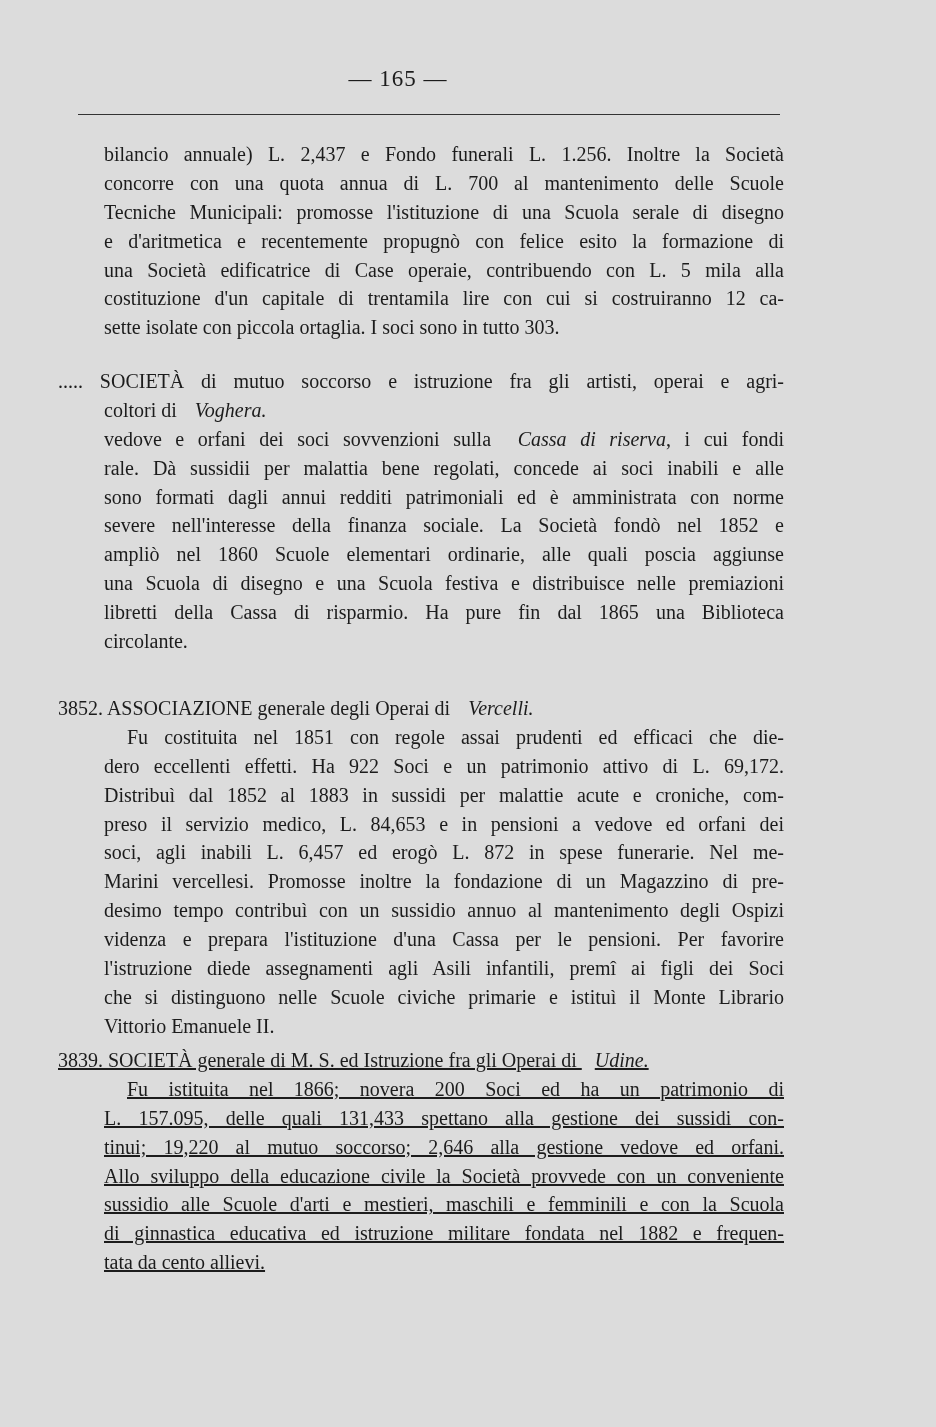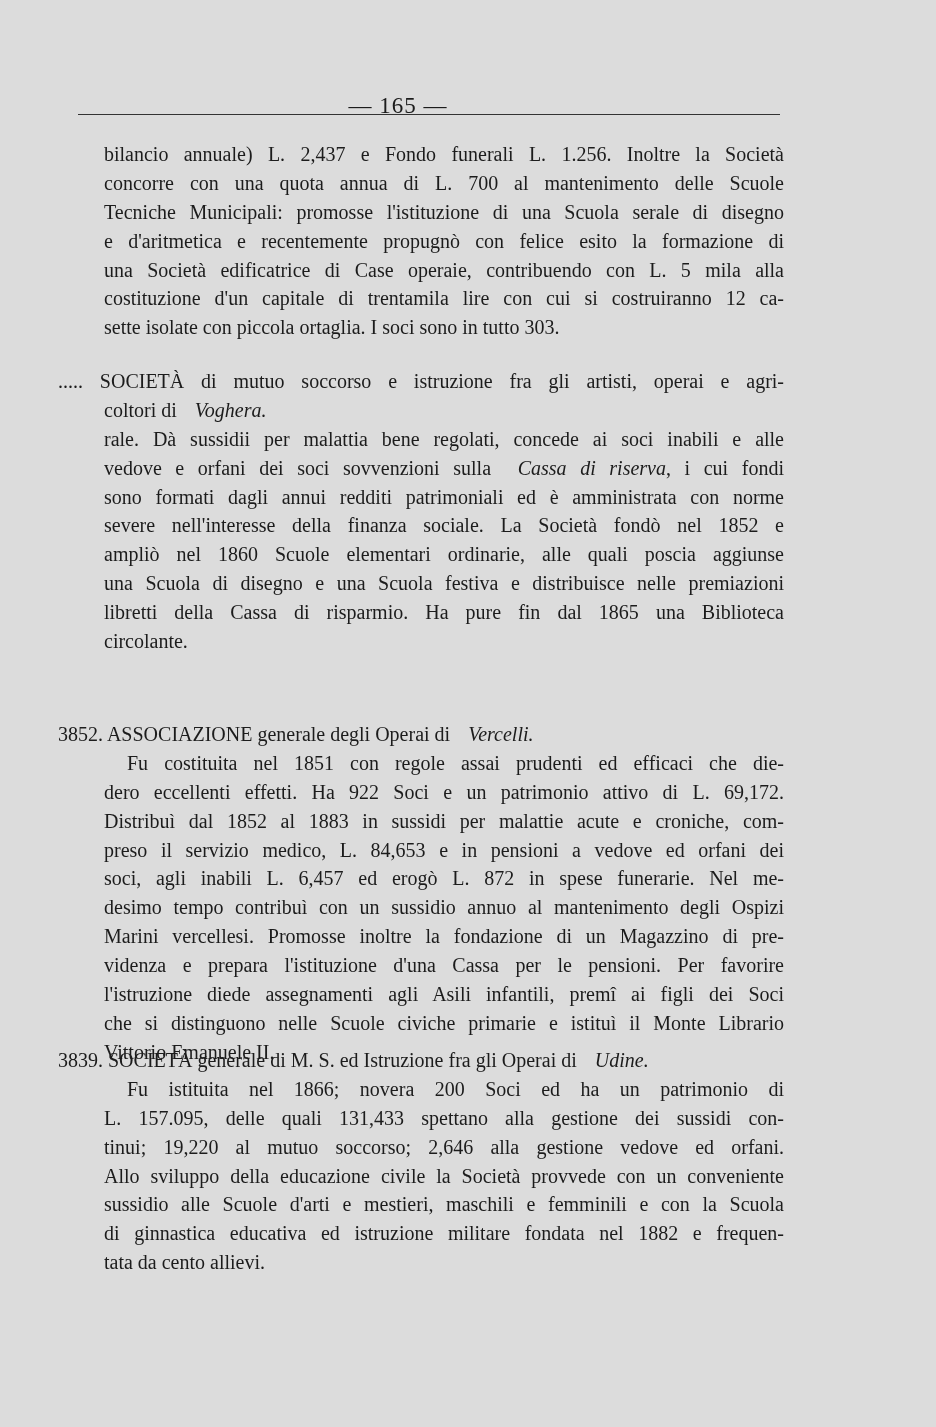--- a/index.html
+++ b/index.html
@@ -9,21 +9,20 @@
     position: relative;
     overflow: hidden;
     font-family: "DejaVu Serif", "Liberation Serif", serif;
     color: #1c1c1c;
   }
   .page-number {
     position: absolute; top: 66px; left: 0; width: 796px;
     text-align: center;
     font-size: 23px; letter-spacing: 1px;
     font-family: "Liberation Serif", serif;
-    margin-top: 27px;
   }
   .header-rule {
     position: absolute; top: 114px; left: 78px; width: 702px;
     border-top: 1.5px solid #333;
   }
   .text-block {
     position: absolute; left: 104px; width: 680px;
     font-family: "Liberation Serif", serif;
     font-size: 20px;
     line-height: 28.9px;
@@ -51,51 +50,51 @@
 </div>
 
 <div class="text-block" style="top:367px;">
   <span class="line hang">
     <span>.....</span>
     <span>SOCIETÀ di mutuo soccorso e istruzione fra gli artisti, operai e agri-</span>
   </span>
   <span class="line last">
     <span>coltori di </span><i>Voghera.</i>
   </span>
-  <span class="line">rale. Dà sussidii per malattia bene regolati, concede ai soci inabili e alle</span>
   <span class="line">
     <span>vedove e orfani dei soci sovvenzioni sulla </span><i>Cassa di riserva</i><span>, i cui fondi</span>
   </span>
+  <span class="line">rale. Dà sussidii per malattia bene regolati, concede ai soci inabili e alle</span>
   <span class="line">sono formati dagli annui redditi patrimoniali ed è amministrata con norme</span>
   <span class="line">severe nell'interesse della finanza sociale. La Società fondò nel 1852 e</span>
   <span class="line">ampliò nel 1860 Scuole elementari ordinarie, alle quali poscia aggiunse</span>
   <span class="line">una Scuola di disegno e una Scuola festiva e distribuisce nelle premiazioni</span>
   <span class="line">libretti della Cassa di risparmio. Ha pure fin dal 1865 una Biblioteca</span>
   <span class="line last">circolante.</span>
 </div>
 
-<div class="text-block" style="top:720px;">
+<div class="text-block" style="top:694px;">
   <span class="line hang last">
     <span>3852.</span>
     <span>ASSOCIAZIONE generale degli Operai di </span><i>Vercelli.</i>
   </span>
   <span class="line indent">Fu costituita nel 1851 con regole assai prudenti ed efficaci che die-</span>
   <span class="line">dero eccellenti effetti. Ha 922 Soci e un patrimonio attivo di L. 69,172.</span>
   <span class="line">Distribuì dal 1852 al 1883 in sussidi per malattie acute e croniche, com-</span>
   <span class="line">preso il servizio medico, L. 84,653 e in pensioni a vedove ed orfani dei</span>
   <span class="line">soci, agli inabili L. 6,457 ed erogò L. 872 in spese funerarie. Nel me-</span>
+  <span class="line">Marini vercellesi. Promosse inoltre la fondazione di un Magazzino di pre-</span>
   <span class="line">desimo tempo contribuì con un sussidio annuo al mantenimento degli Ospizi</span>
-  <span class="line">Marini vercellesi. Promosse inoltre la fondazione di un Magazzino di pre-</span>
   <span class="line">videnza e prepara l'istituzione d'una Cassa per le pensioni. Per favorire</span>
   <span class="line">l'istruzione diede assegnamenti agli Asili infantili, premî ai figli dei Soci</span>
   <span class="line">che si distinguono nelle Scuole civiche primarie e istituì il Monte Librario</span>
   <span class="line last">Vittorio Emanuele II.</span>
 </div>
 
-<div class="text-block" style="top:1046px;">
+<div class="text-block" style="top:1046px;text-decoration:underline;">
   <span class="line hang last">
     <span>3839.</span>
     <span>SOCIETÀ generale di M. S. ed Istruzione fra gli Operai di </span><i>Udine.</i>
   </span>
   <span class="line indent">Fu istituita nel 1866; novera 200 Soci ed ha un patrimonio di</span>
   <span class="line">L. 157.095, delle quali 131,433 spettano alla gestione dei sussidi con-</span>
   <span class="line">tinui; 19,220 al mutuo soccorso; 2,646 alla gestione vedove ed orfani.</span>
   <span class="line">Allo sviluppo della educazione civile la Società provvede con un conveniente</span>
   <span class="line">sussidio alle Scuole d'arti e mestieri, maschili e femminili e con la Scuola</span>
   <span class="line">di ginnastica educativa ed istruzione militare fondata nel 1882 e frequen-</span>

